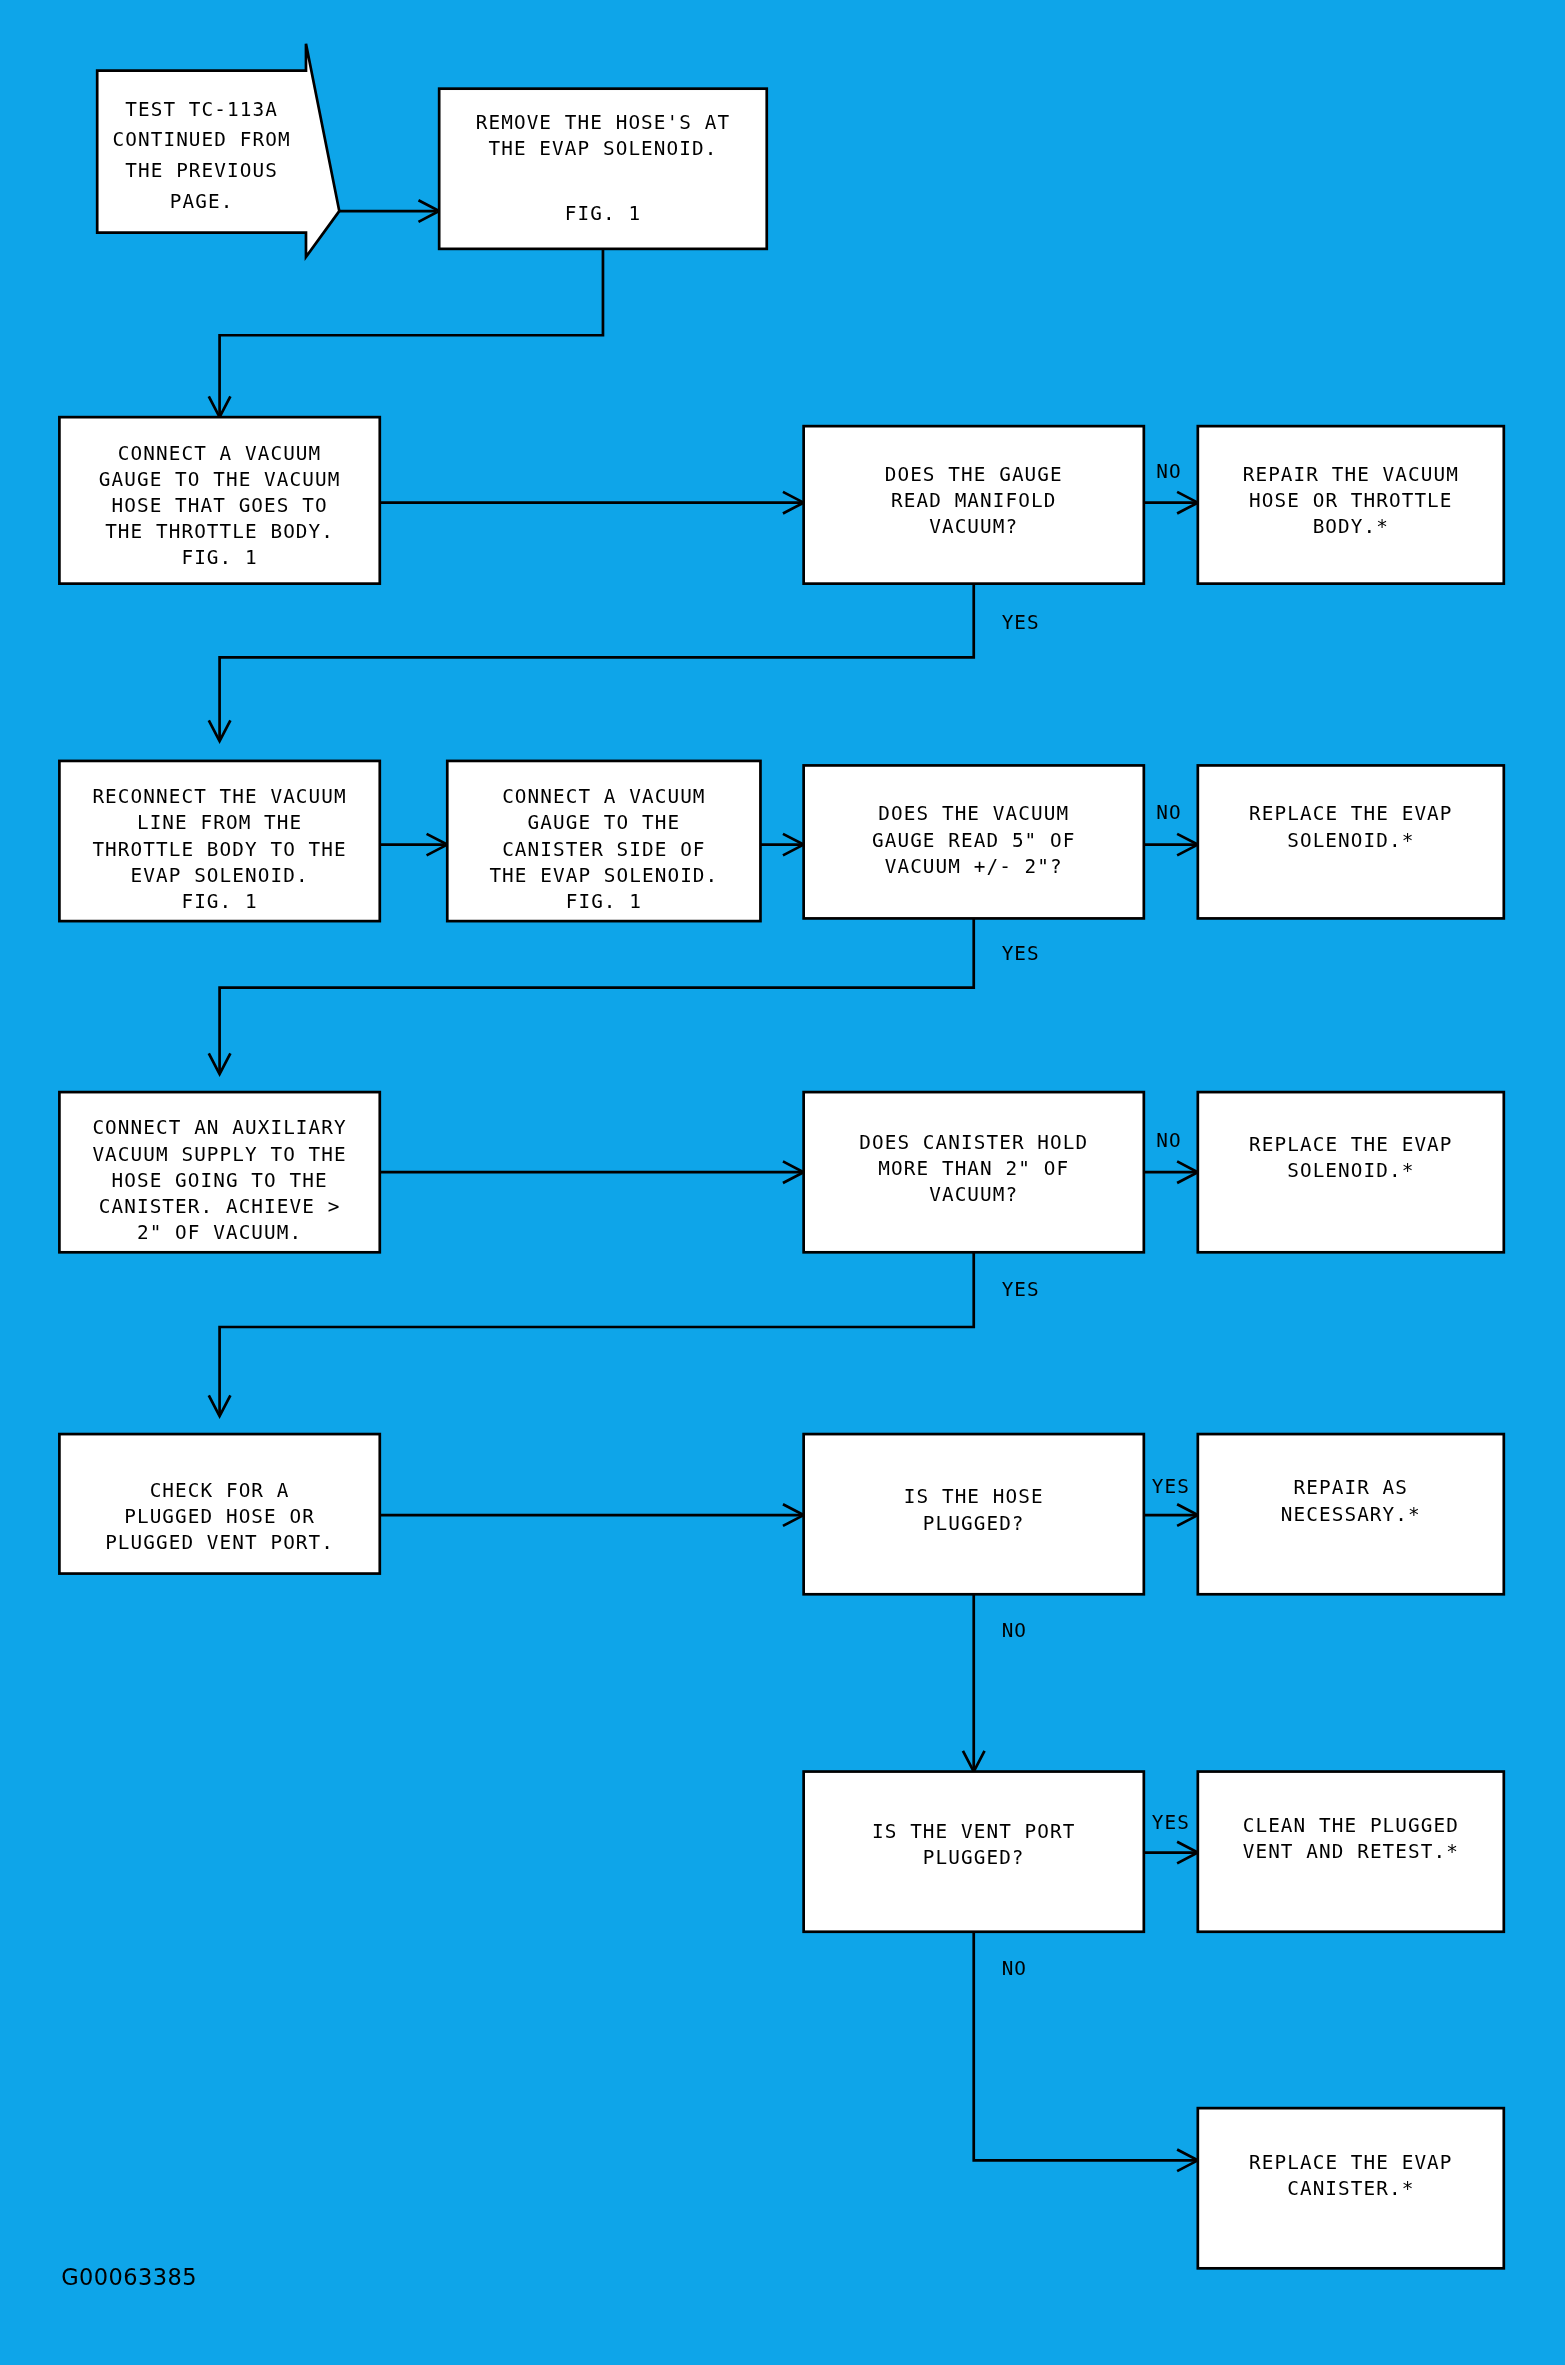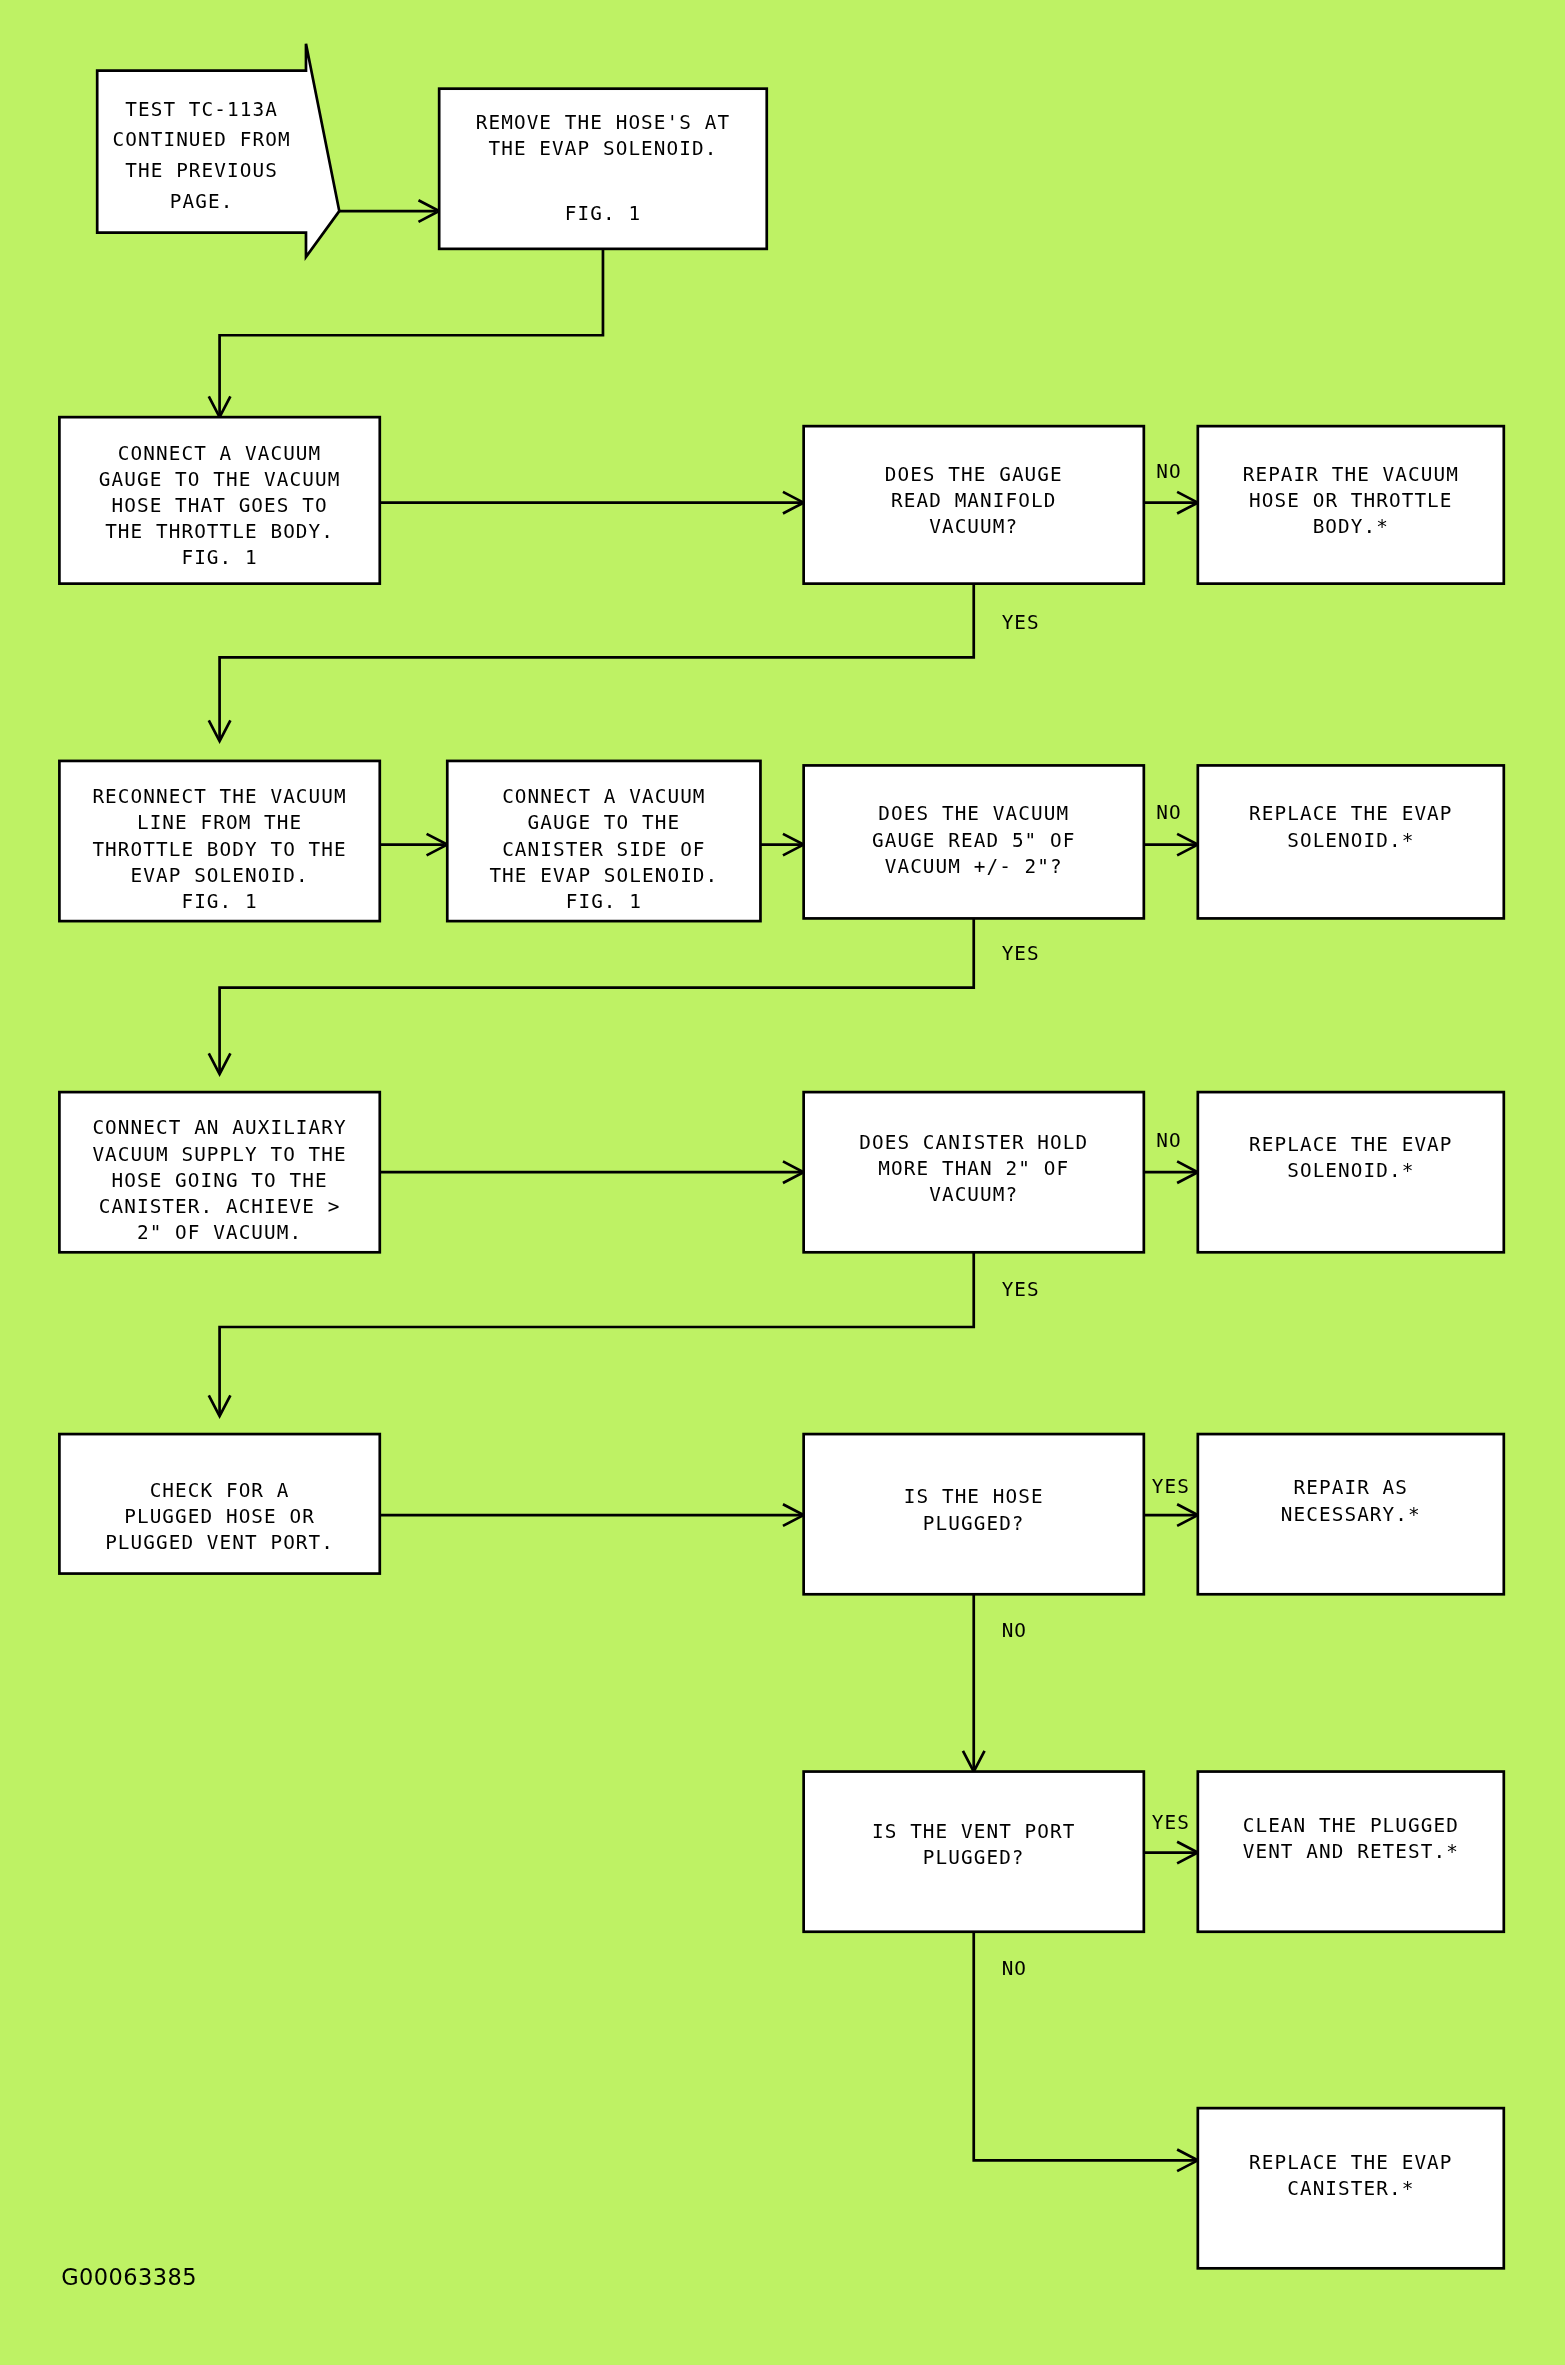--- a/index.html
+++ b/index.html
@@ -7,21 +7,21 @@
     padding: 0;
     background: #ffffff;
   }
   body {
     font-family: "DejaVu Sans Mono", monospace;
   }
   #sheet {
     position: relative;
     width: 1565px;
     height: 2366px;
-    background: #bef264;
+    background: #0ea5e9;
     overflow: hidden;
   }
   svg.flow {
     position: absolute;
     left: 0;
     top: 0;
     width: 1565px;
     height: 2366px;
   }
   .node-shape {

